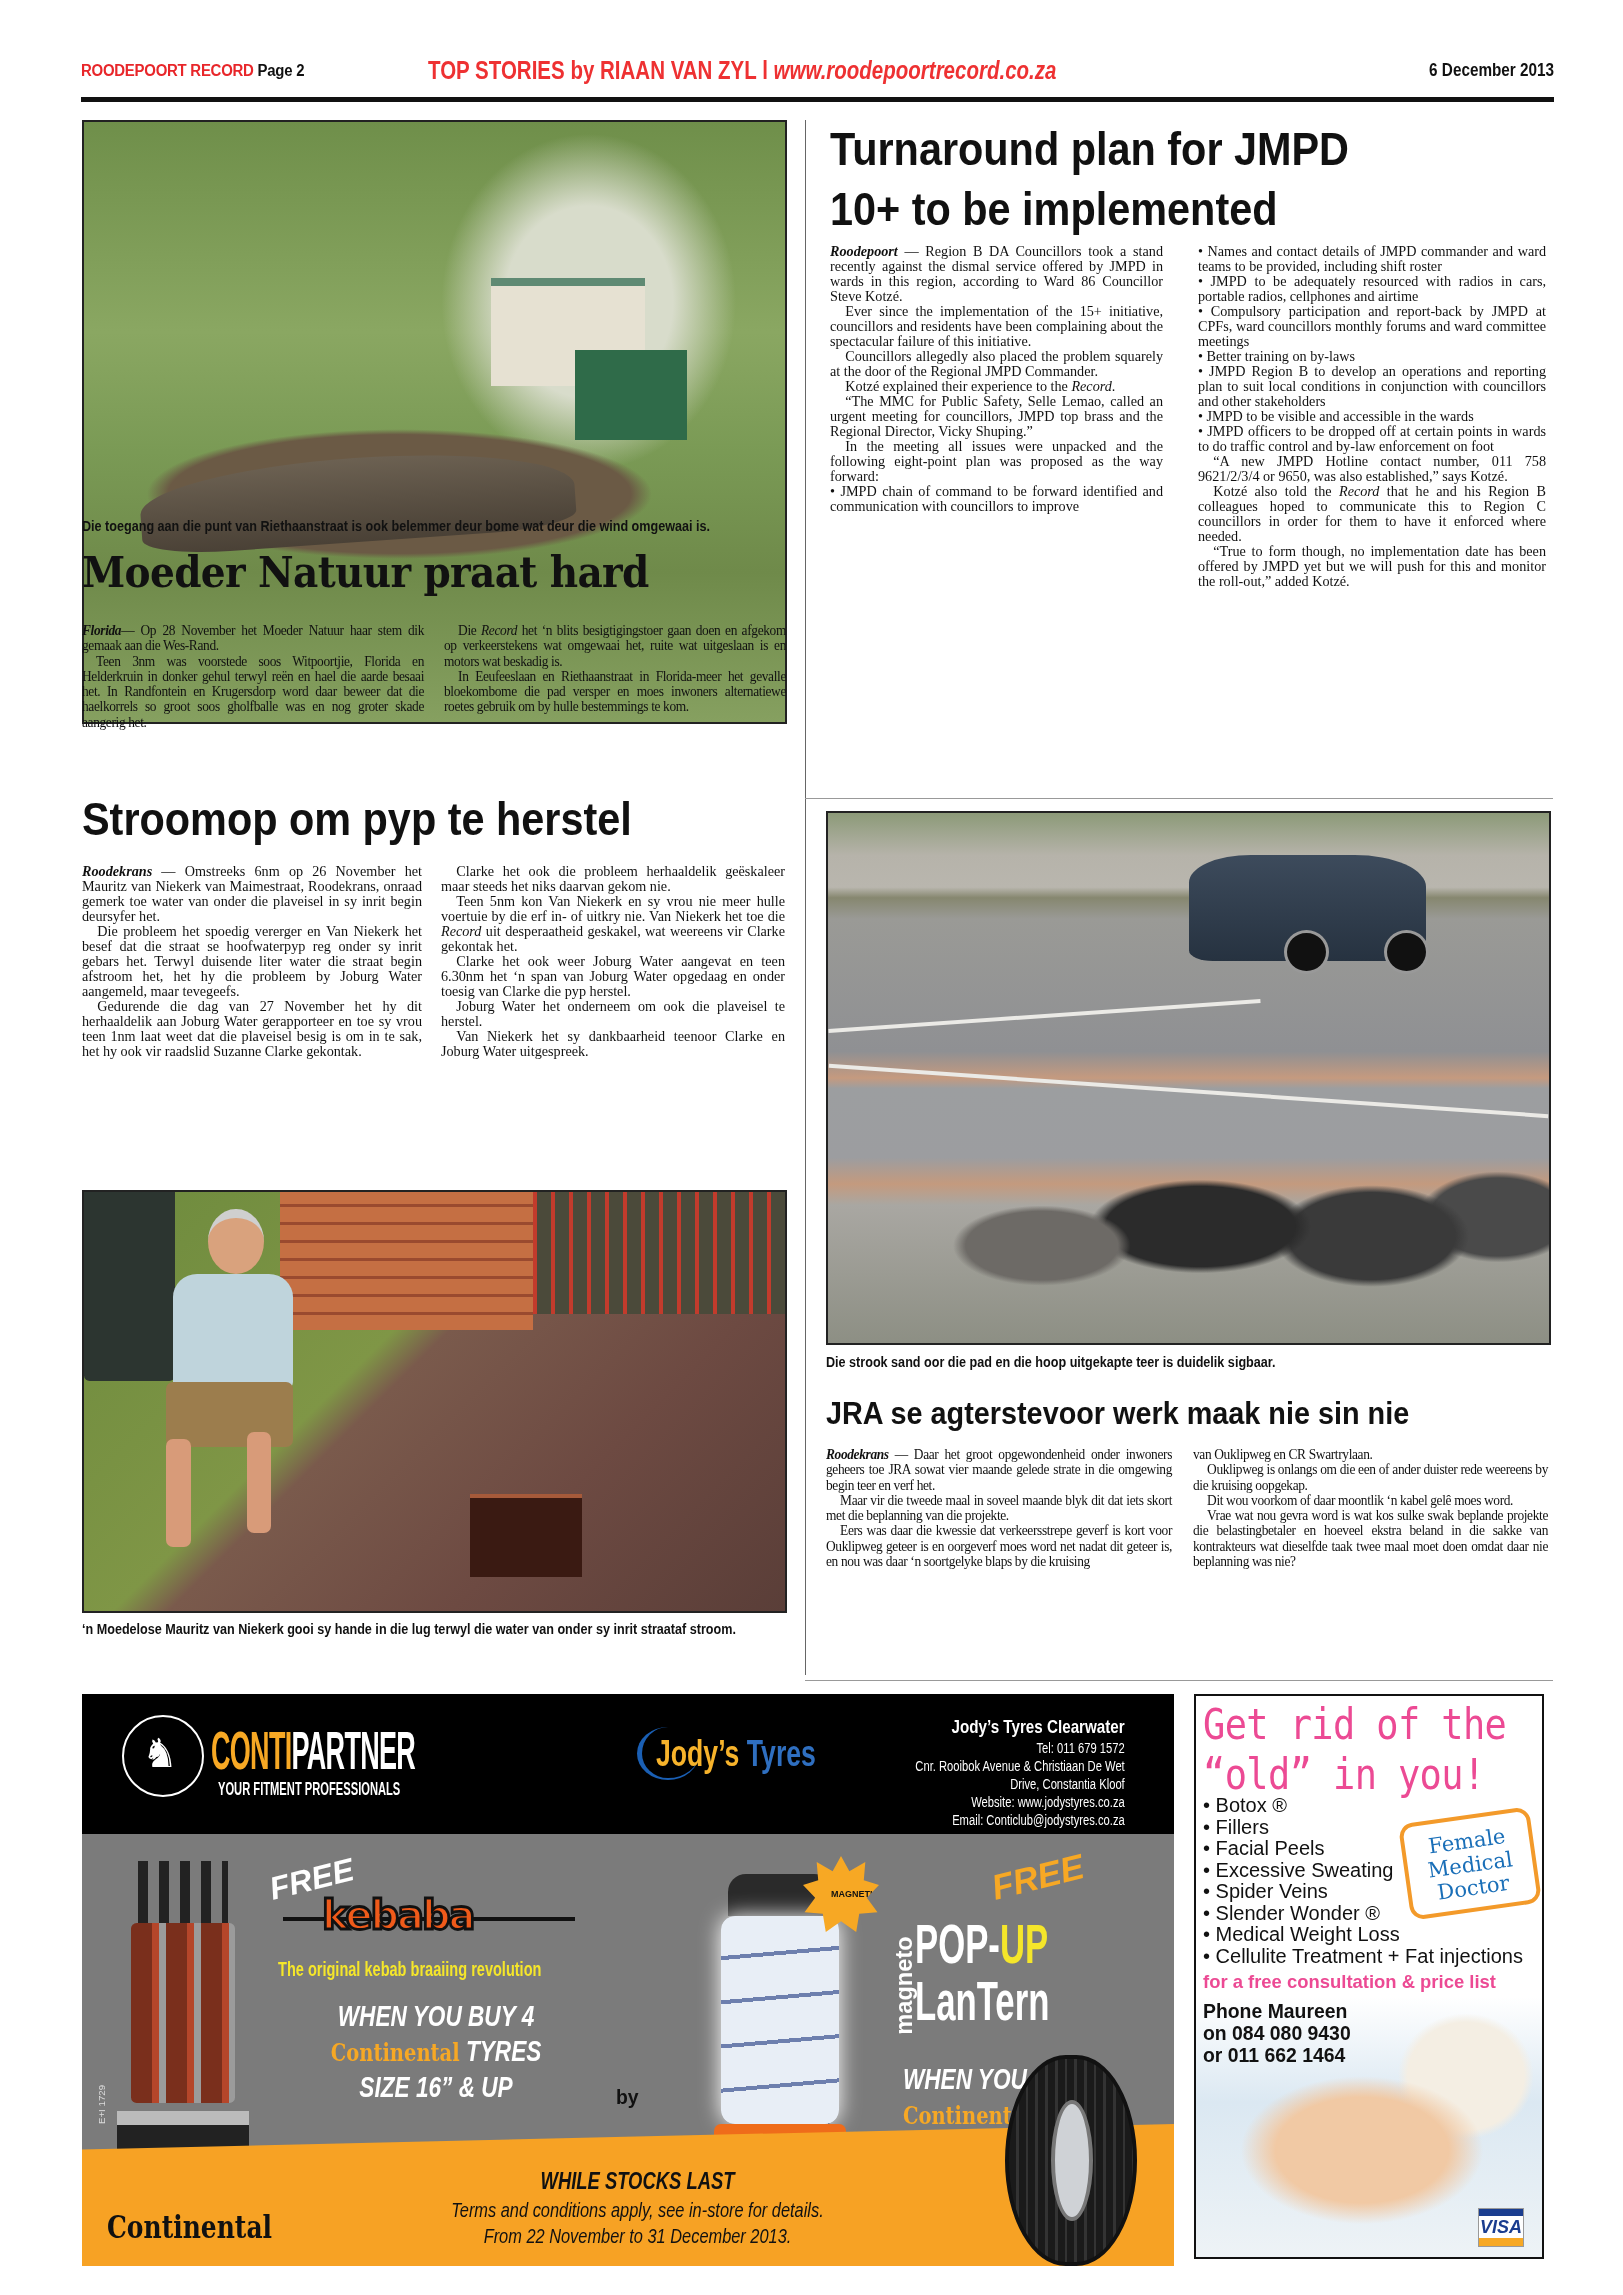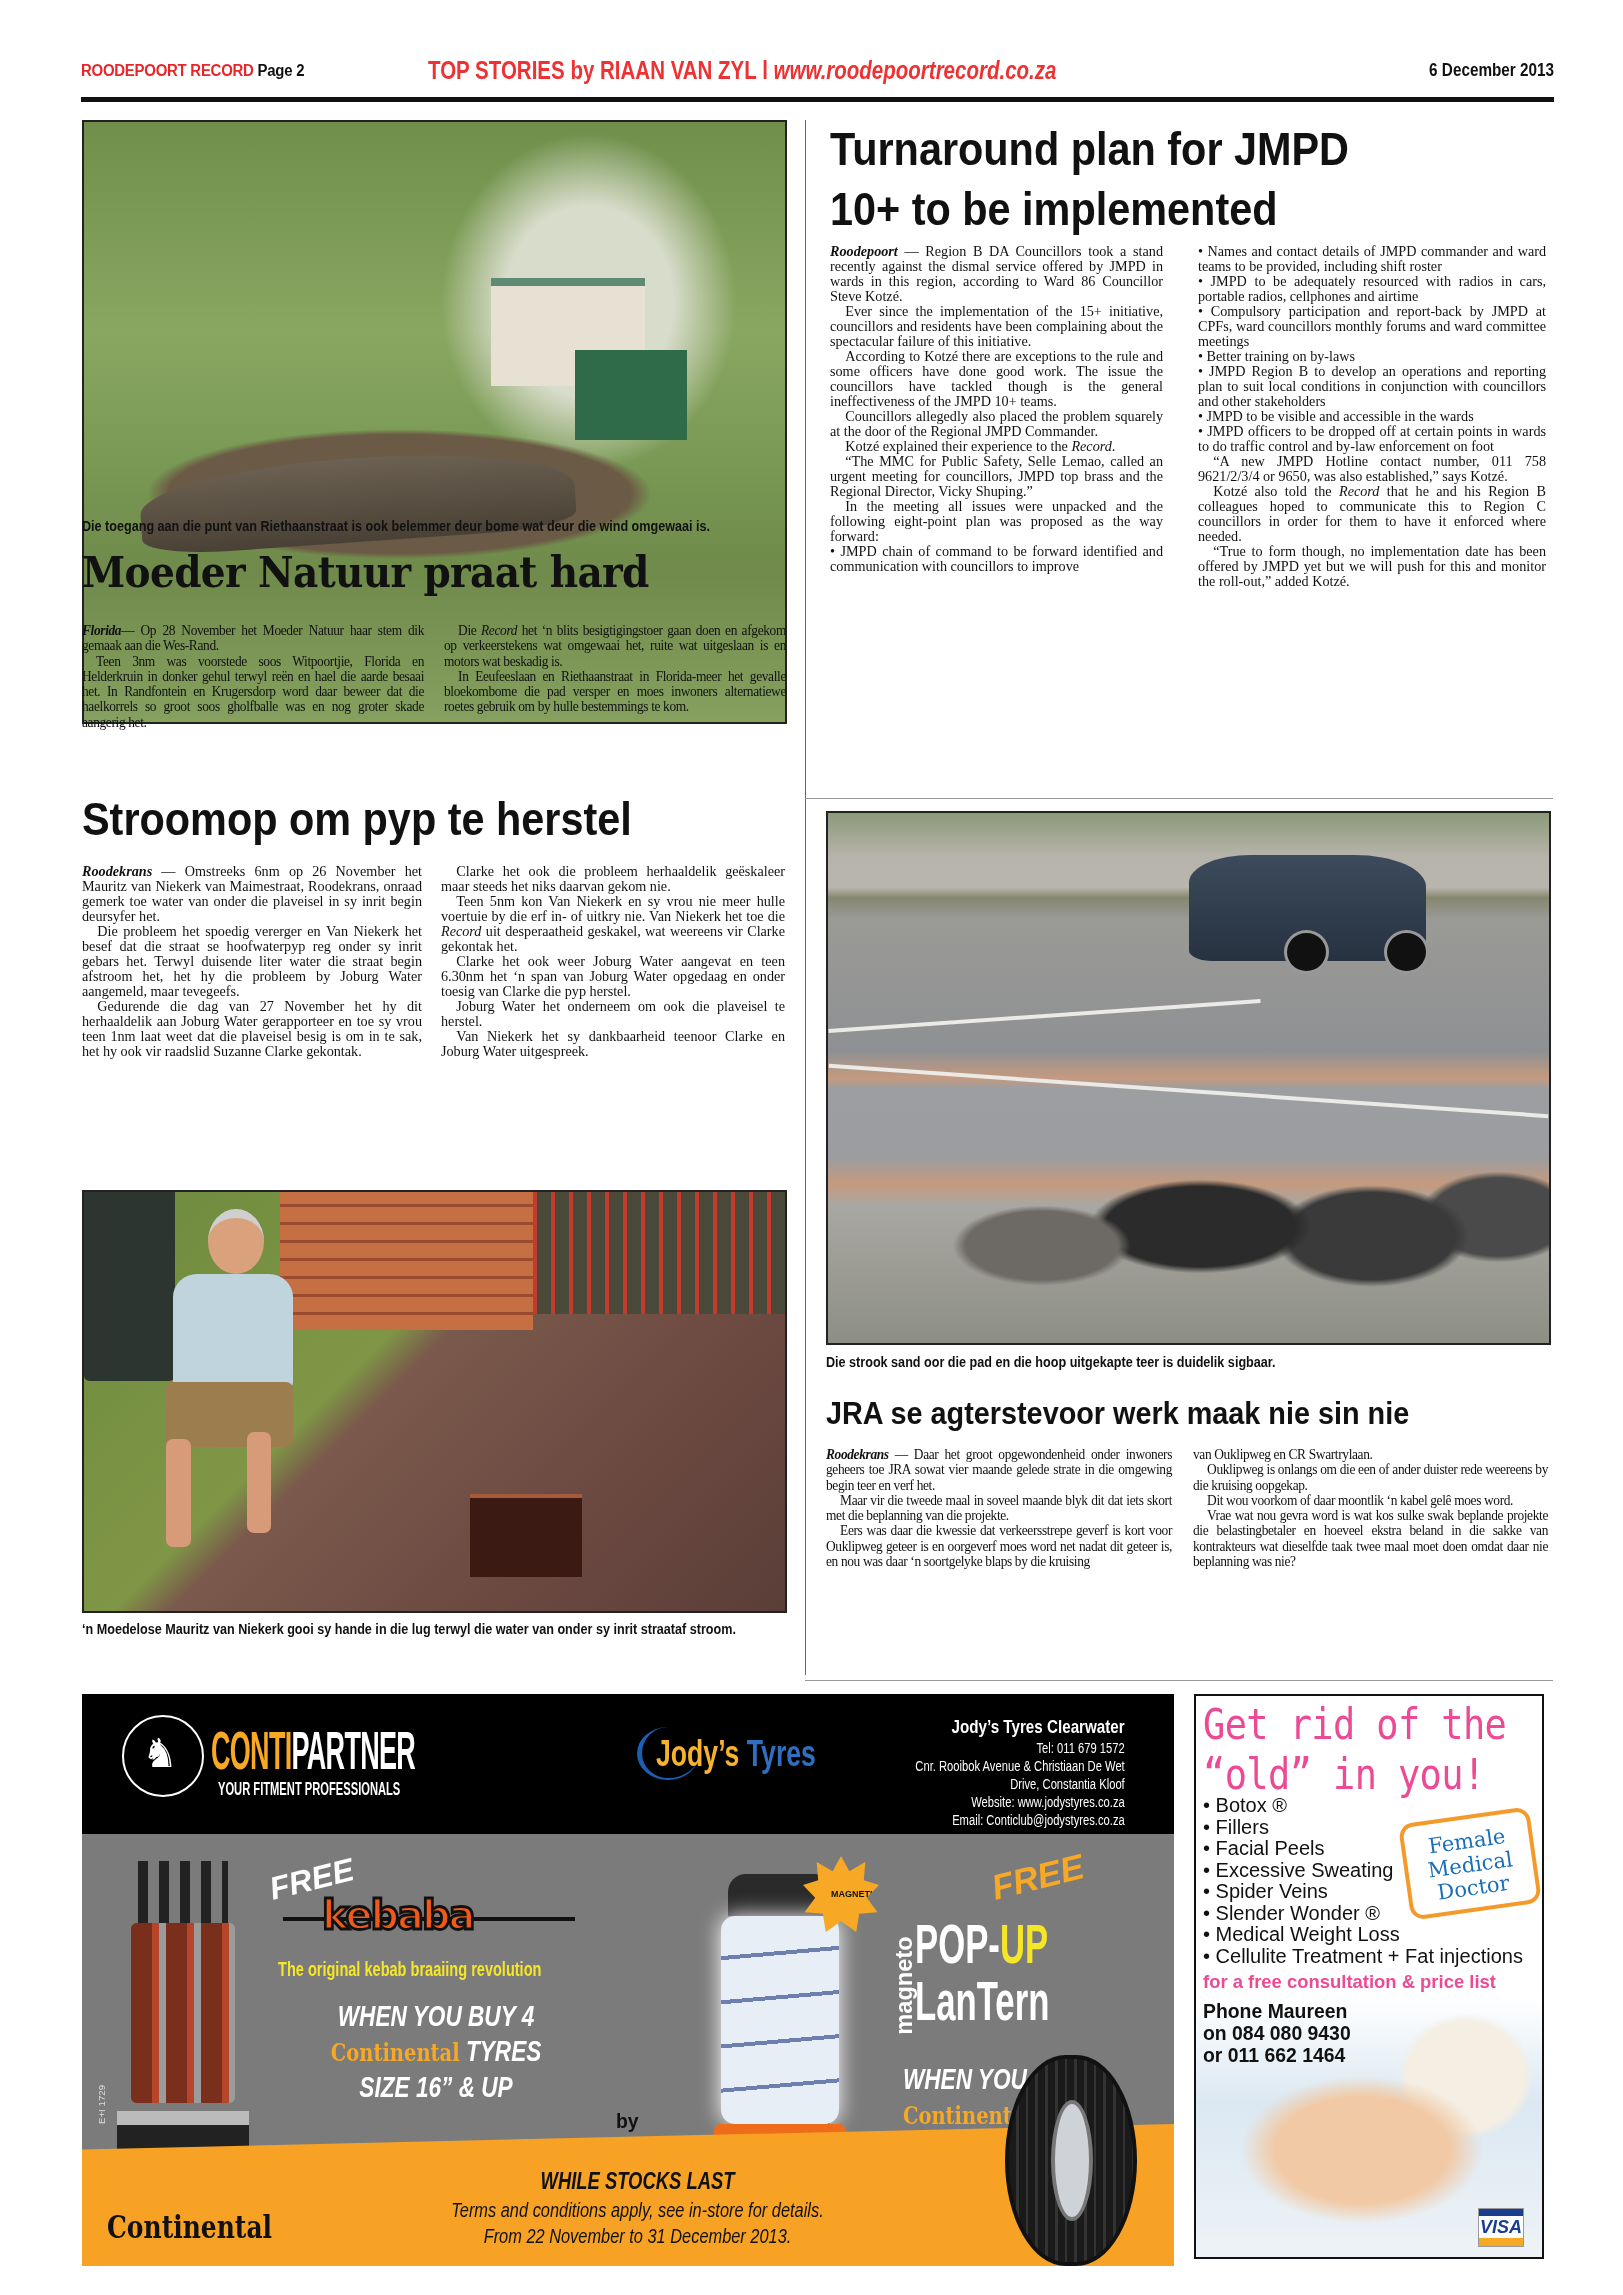--- a/index.html
+++ b/index.html
@@ -96,21 +96,21 @@
   .kebab-product .tops { position: absolute; left: 21px; top: 0; width: 90px; height: 62px; background: repeating-linear-gradient(90deg, #222 0 9.7px, transparent 9.7px 21px); }
   .eplus { left: 14px; top: 430px; font-family: "Liberation Sans", sans-serif; font-size: 9.7px; color: #ddd; transform: rotate(-90deg); transform-origin: left top; white-space: nowrap; }
   .kebaba-logo { left: 201px; top: 194px; width: 292px; height: 62px; }
   .kebaba-logo .stick { position: absolute; left: 0; top: 29px; width: 292px; height: 4.2px; background: #111; }
   .kebaba-logo .txt { position: absolute; left: 39px; top: -4.2px; font-family: "DejaVu Sans", sans-serif; font-weight: bold; font-size: 40px; line-height: 62px; color: #ef5a1a; -webkit-text-stroke: 2.8px #111; letter-spacing: -2.1px; }
   .kebab-tag { left: 196px; top: 264px; font-family: "Liberation Sans", sans-serif; font-weight: bold; font-size: 19.4px; color: #f5e62a; transform: scaleX(0.75); transform-origin: left top; white-space: nowrap; }
   .offer { font-family: "Liberation Sans", sans-serif; font-style: italic; font-weight: bold; color: #fff; text-align: center; transform: scaleX(0.78); white-space: nowrap; }
   .offer .l { font-size: 29px; line-height: 35px; }
   .offer .conti { color: #f7a824; font-family: "DejaVu Serif", serif; font-style: normal; font-size: 25px; }
   .offer1 { left: 208px; top: 305px; width: 292px; transform-origin: center top; }
-  .by { left: 534px; top: 416px; font-family: "Liberation Sans", sans-serif; font-weight: bold; font-size: 19.4px; color: #111; }
+  .by { left: 534px; top: 392px; font-family: "Liberation Sans", sans-serif; font-weight: bold; font-size: 19.4px; color: #111; }
   .tevo { left: 498px; top: 458px; width: 93px; height: 44px; background: #fff; border: 3.5px solid #5aa0d6; border-radius: 11px; font-family: "Liberation Sans", sans-serif; font-weight: bold; font-size: 30.5px; line-height: 36px; text-align: center; color: #111; }
   .lantern { left: 632px; top: 180px; width: 132px; height: 340px; }
   .lantern .cap { position: absolute; left: 14px; top: 0; width: 104px; height: 42px; background: #2a2a2a; border-radius: 18px 18px 0 0; }
   .lantern .glass { position: absolute; left: 7px; top: 42px; width: 118px; height: 208px; background: repeating-linear-gradient(175deg,#e8eef6 0 40px,#6d7fae 40px 44px); border-radius: 14px; box-shadow: 0 0 21px #fff; }
   .lantern .band { position: absolute; left: 0; top: 250px; width: 132px; height: 28px; background: #ef6c1a; border-radius: 7px; }
   .lantern .foot { position: absolute; left: 4.2px; top: 278px; width: 124px; height: 62px; background: #2b2f3b; border-radius: 0 0 18px 18px; }
   .starburst { left: 721px; top: 162px; width: 76px; height: 76px; background: #f7a824; clip-path: polygon(50% 0%,61% 20%,82% 8%,80% 32%,100% 38%,84% 55%,98% 74%,74% 76%,70% 100%,50% 86%,30% 100%,26% 76%,2% 74%,16% 55%,0% 38%,20% 32%,18% 8%,39% 20%); font-family: "Liberation Sans", sans-serif; font-weight: bold; font-size: 9px; line-height: 76px; text-align: right; color: #111; }
   .popup-logo { left: 798px; top: 222px; width: 208px; height: 125px; }
   .popup-logo .mag { position: absolute; left: -25px; top: 56px; font-family: "Liberation Sans", sans-serif; font-weight: bold; font-size: 23.6px; color: #fff; transform: rotate(-90deg); white-space: nowrap; }
   .popup-logo .pop { position: absolute; left: 35px; top: 0; font-family: "Liberation Sans", sans-serif; font-weight: bold; font-size: 56px; line-height: 56px; color: #fff; transform: scaleX(0.62); transform-origin: left top; white-space: nowrap; }
@@ -183,21 +183,20 @@
 </div>
 
 <div class="abs hl-sans" style="left:830px; top:119px; font-size:46px; line-height:60px;">
   <div>Turnaround plan for JMPD</div>
   <div>10+ to be implemented</div>
 </div>
 
 <div class="abs col" style="left:830px; top:244px; width:333px;">
   <p class="first"><span class="dateline">Roodepoort</span><span> — Region B DA Councillors took a stand recently against the dismal service offered by JMPD in wards in this region, according to Ward 86 Councillor Steve Kotzé.</span></p>
   <p>Ever since the implementation of the 15+ initiative, councillors and residents have been complaining about the spectacular failure of this initiative.</p>
-  <p>According to Kotzé there are exceptions to the rule and some officers have done good work. The issue the councillors have tackled though is the general ineffectiveness of the JMPD 10+ teams.</p>
   <p>Councillors allegedly also placed the problem squarely at the door of the Regional JMPD Commander.</p>
   <p><span>Kotzé explained their experience to the </span><em>Record</em><span>.</span></p>
   <p>“The MMC for Public Safety, Selle Lemao, called an urgent meeting for councillors, JMPD top brass and the Regional Director, Vicky Shuping.”</p>
   <p>In the meeting all issues were unpacked and the following eight-point plan was proposed as the way forward:</p>
   <p class="bullet">• JMPD chain of command to be forward identified and communication with councillors to improve</p>
 </div>
 <div class="abs col" style="left:1198px; top:244px; width:348px;">
   <p class="bullet">• Names and contact details of JMPD commander and ward teams to be provided, including shift roster</p>
   <p class="bullet">• JMPD to be adequately resourced with radios in cars, portable radios, cellphones and airtime</p>
   <p class="bullet">• Compulsory participation and report-back by JMPD at CPFs, ward councillors monthly forums and ward committee meetings</p>

